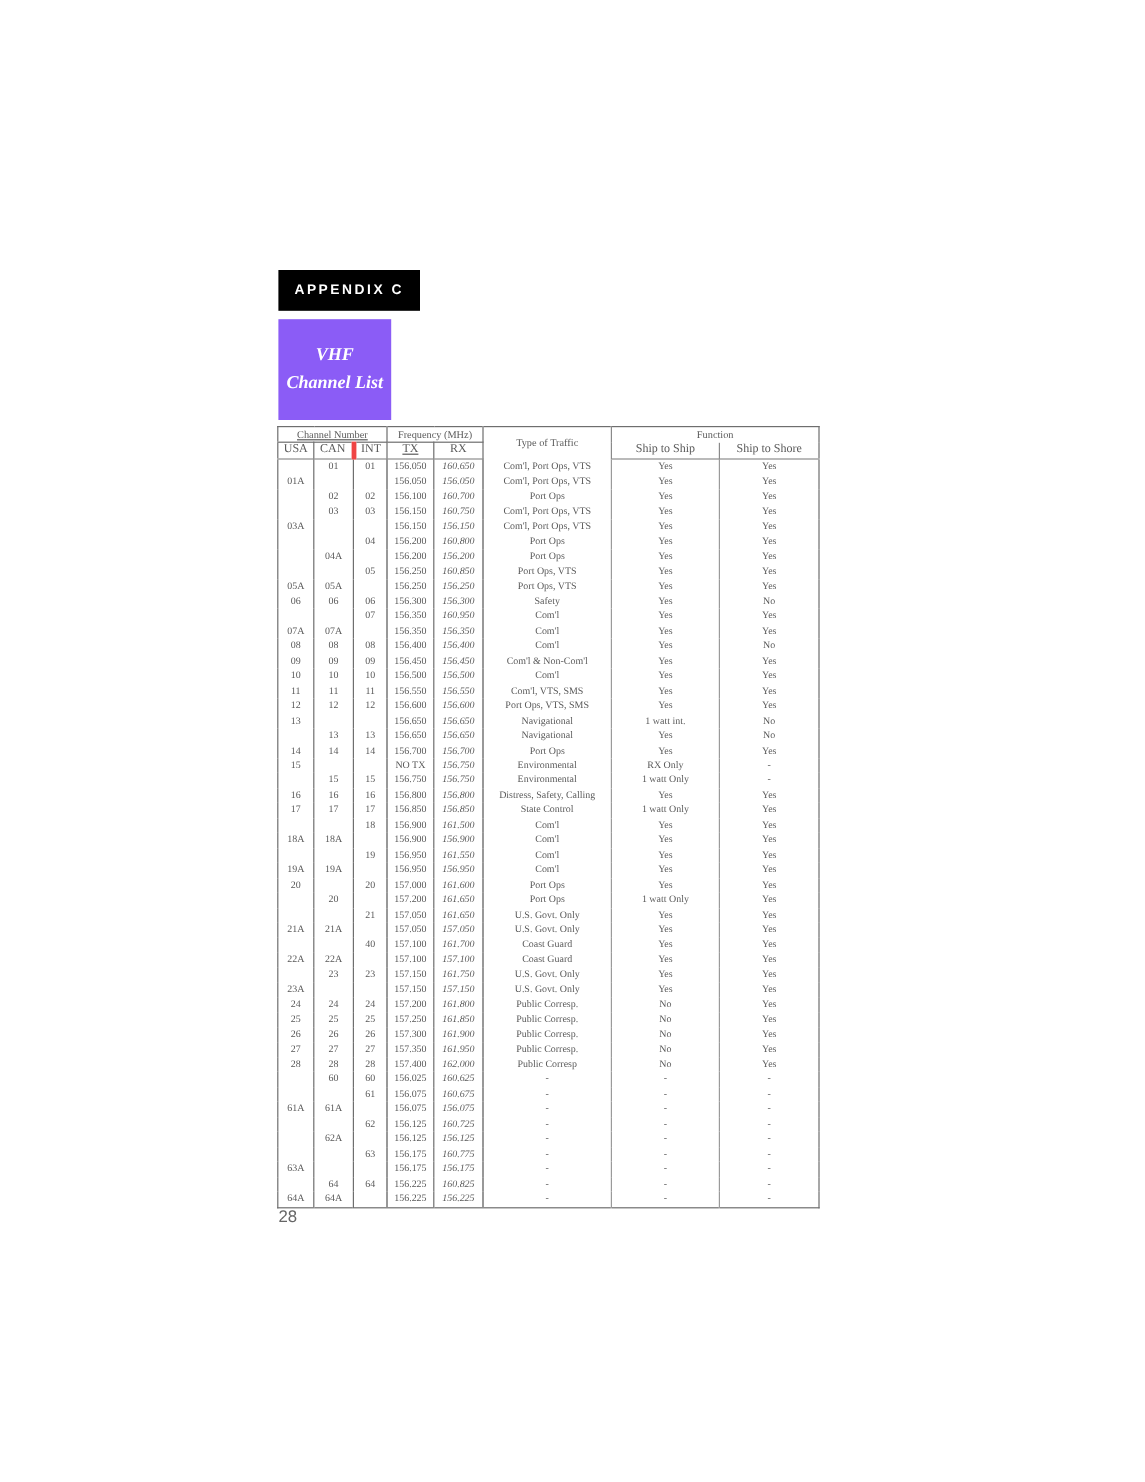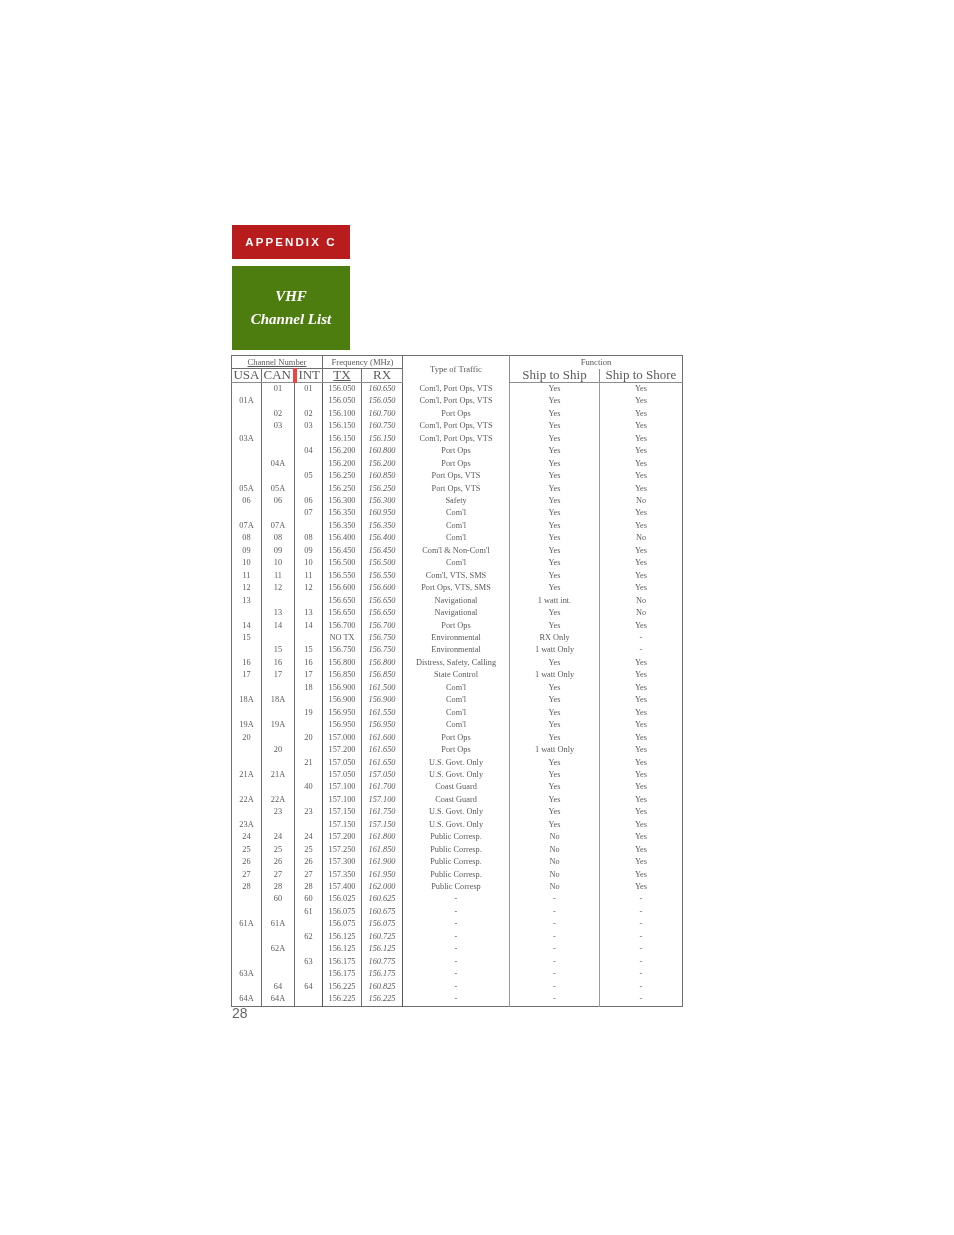--- a/index.html
+++ b/index.html
@@ -23,42 +23,42 @@
     height: 1235px;
   }
 
   
   .appendix-tab {
     position: absolute;
     left: 232px;
     top: 225px;
     width: 118px;
     height: 34px;
-    background: #b91c1c;
+    background: #000000;
     display: flex;
     align-items: center;
     justify-content: center;
   }
   .appendix-tab .label {
     font-family: "Liberation Sans", sans-serif;
     font-size: 11.5px;
     font-weight: bold;
     letter-spacing: 2.1px;
     color: #ffffff;
     white-space: nowrap;
   }
 
   
   .title-block {
     position: absolute;
     left: 232px;
     top: 266px;
-    width: 118px;
+    width: 94px;
     height: 84px;
-    background: #4d7c0f;
+    background: #8b5cf6;
     display: flex;
     flex-direction: column;
     align-items: center;
     justify-content: center;
   }
   .title-block .t-line {
     font-family: "Liberation Serif", serif;
     font-style: italic;
     font-weight: bold;
     font-size: 15px;
@@ -96,21 +96,21 @@
   
   table.vhf {
     border-top: 1px solid #6e6e6e;
     border-bottom: 1px solid #6e6e6e;
     border-left: 1px solid #6e6e6e;
     border-right: 1px solid #6e6e6e;
   }
 
   
   .hdr1 th { font-size: 8.6px; height: 13px; line-height: 13px; }
-  .hdr2 th { font-size: 13px; height: 13px; line-height: 13px;
+  .hdr2 th { font-size: 10px; height: 13px; line-height: 13px;
              border-bottom: 1.6px solid #8d8d8d; }
 
   .hdr1 th.h-chan { border-right: 1px solid #6e6e6e; border-bottom: 1px solid #6e6e6e; text-decoration: underline;}
   .hdr1 th.h-freq { border-right: 1px solid #6e6e6e; border-bottom: 1px solid #6e6e6e;}
   .hdr1 th.h-traffic { border-right: 1.3px solid #8a8a8a; }
   .hdr1 th.h-func { }
 
   .hdr2 th.h-usa { border-right: 1px solid #6e6e6e; }
   .hdr2 th.h-can { border-right: 4px solid #ef4444; }
   .hdr2 th.h-int { border-right: 1px solid #6e6e6e; }

